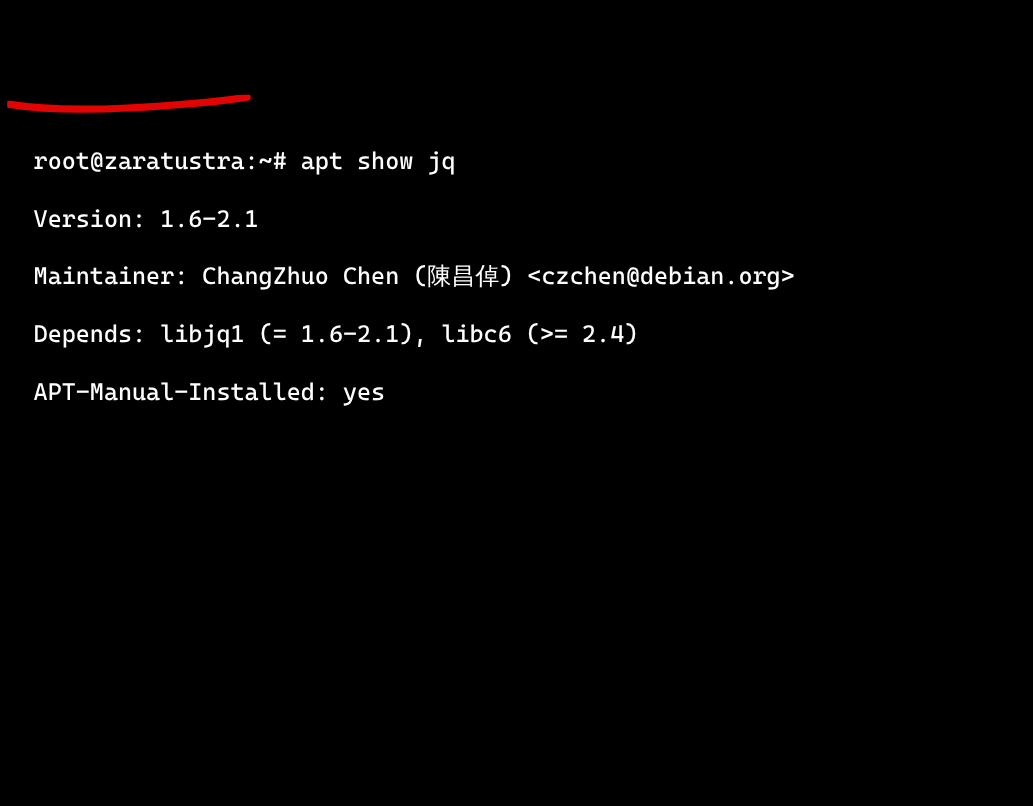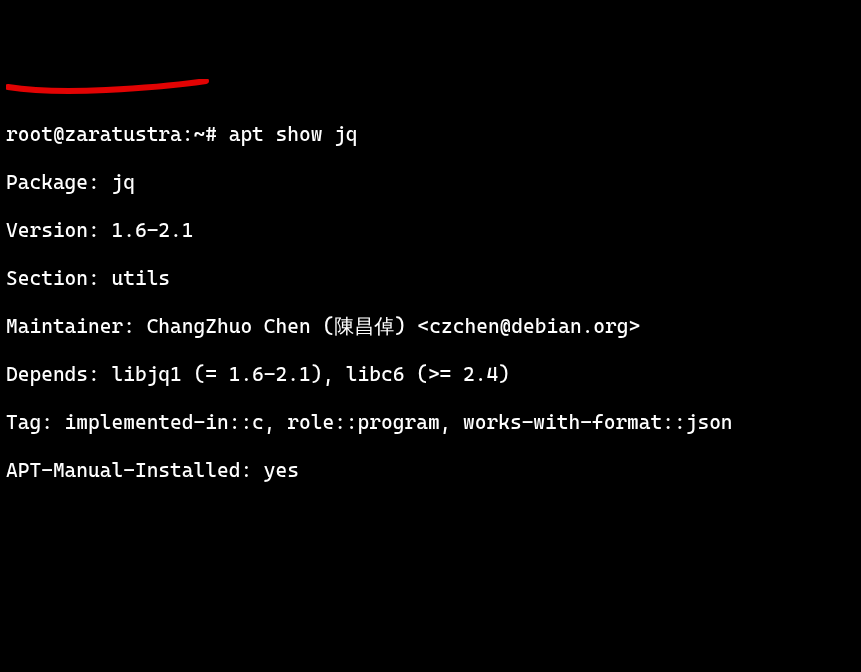--- a/index.html
+++ b/index.html
@@ -18,20 +18,21 @@
       height: 672px;
       overflow: hidden;
       white-space: pre-wrap;
       position: relative;
     }
     .terminal {
       position: relative;
     }
     .line {
       white-space: pre;
+      margin-left: 22px;
     }
     .annotation {
       position: absolute;
       top: 30px;
       left: 6px;
       width: 204px;
       height: 18px;
       pointer-events: none;
     }
     .annotation svg {
@@ -39,26 +40,23 @@
       height: 100%;
     }
   </style>
 </head>
 <body>
 
 
 
 <div class="terminal">
 <div class="line"><span>root@zaratustra</span><span>:~#</span><span> apt show jq</span></div>
-<div class="line">Package: jq</div>
 <div class="line">Version: 1.6-2.1</div>
-<div class="line">Section: utils</div>
 <div class="line">Maintainer: ChangZhuo Chen (陳昌倬) &lt;czchen@debian.org&gt;</div>
 <div class="line">Depends: libjq1 (= 1.6-2.1), libc6 (&gt;= 2.4)</div>
-<div class="line">Tag: implemented-in::c, role::program, works-with-format::json</div>
 <div class="line">APT-Manual-Installed: yes</div>
 
 
 
 
 
 
 
 
 

